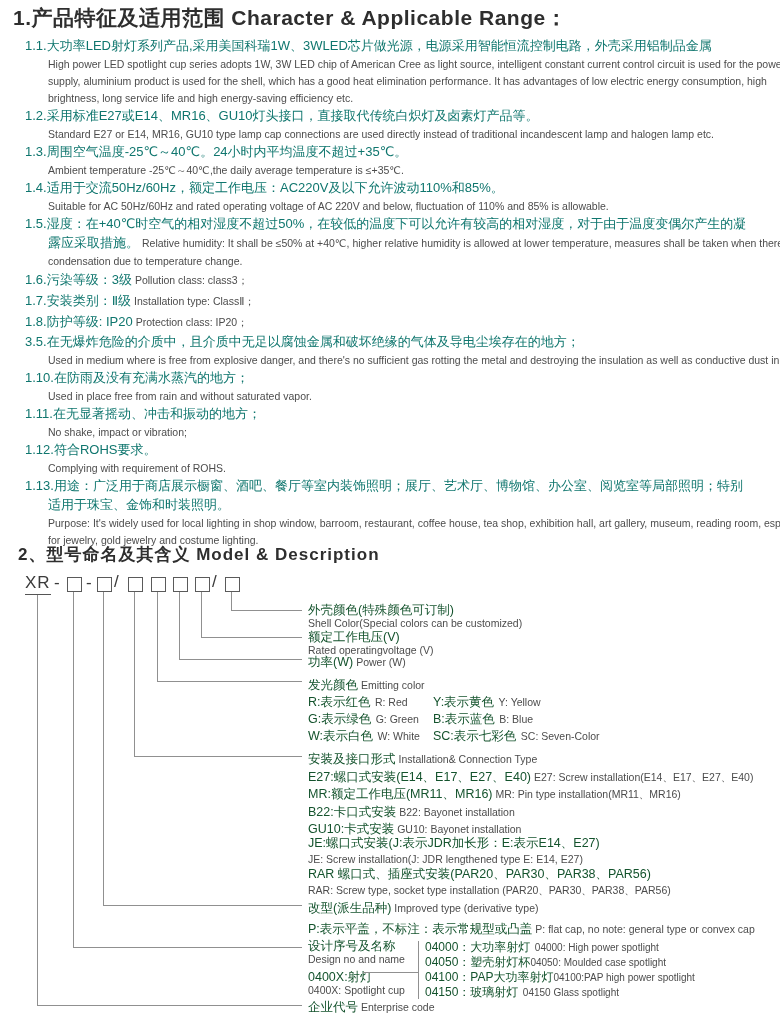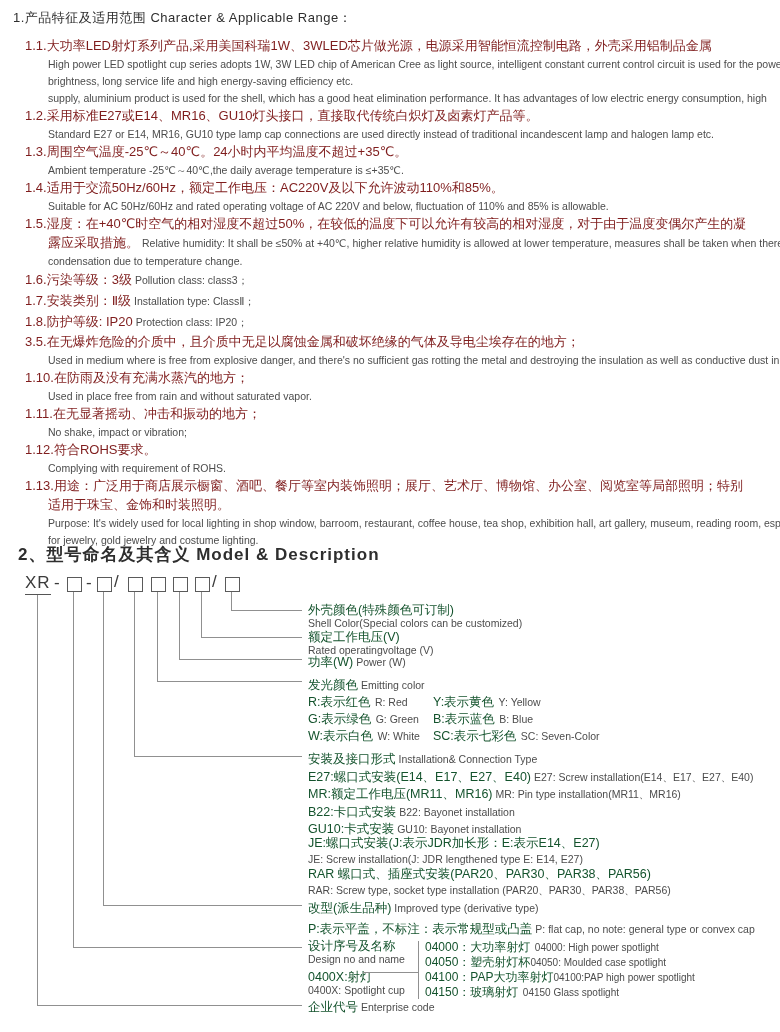--- a/index.html
+++ b/index.html
@@ -1,27 +1,27 @@
 <!DOCTYPE html>
 <html><head>
 <meta charset="utf-8">
 <style>
   html,body{margin:0;padding:0;background:#fff;}
   .page{position:relative;width:780px;height:1032px;background:#fff;overflow:hidden;
         font-family:"Liberation Sans","DejaVu Sans",sans-serif;}
   
   .sec1{position:absolute;top:6px;left:0;right:0;}
-  .sec1-title{font-size:13px;font-weight:normal;color:#2e2e2e;padding-left:13px;line-height:24px;margin-bottom:6px;letter-spacing:0.5px;}
+  .sec1-title{font-size:21px;font-weight:bold;color:#2e2e2e;padding-left:13px;line-height:24px;margin-bottom:6px;letter-spacing:0.5px;}
   .ln{white-space:nowrap;overflow:hidden;}
   .ln.z{line-height:18px;}
   .ln.e{line-height:15px;}
   .ln.m{line-height:20px;}
   .i0{padding-left:25px;}
   .i1{padding-left:48px;}
-  .zh{font-size:13px;color:#7f1d1d;}
+  .zh{font-size:13px;color:#0f766e;}
   .en{font-size:10.5px;color:#4c4c4c;}
   .ln .zh{margin-right:3px;}
   
   .sec2{position:absolute;top:535px;left:0;width:780px;height:497px;}
   .sec2-title{position:absolute;left:18px;top:8px;font-size:17px;font-weight:bold;color:#2e2e2e;letter-spacing:1px;}
   .tok{position:absolute;font-size:17px;color:#3a3a3a;}
   .code-xr{position:absolute;left:25px;top:38px;font-size:17px;color:#3a3a3a;letter-spacing:1px;border-bottom:1px solid #555;padding-bottom:1px;}
   .bx{position:absolute;top:42px;width:13px;height:13px;border:1px solid #5a5a5a;background:#fff;}
   .vl{position:absolute;width:1px;background:#909090;}
   .hl{position:absolute;height:1px;background:#909090;}
@@ -39,22 +39,22 @@
 </head>
 <body>
 
 <div class="page">
 
   <div class="sec1">
     <div class="sec1-title">1.产品特征及适用范围 Character &amp; Applicable Range：</div>
 
     <div class="ln z i0"><span class="zh">1.1.大功率LED射灯系列产品,采用美国科瑞1W、3WLED芯片做光源，电源采用智能恒流控制电路，外壳采用铝制品金属</span></div>
     <div class="ln e i1"><span class="en">High power LED spotlight cup series adopts 1W, 3W LED chip of American Cree as light source, intelligent constant current control circuit is used for the power</span></div>
+    <div class="ln e i1"><span class="en">supply, aluminium product is used for the shell, which has a good heat elimination performance. It has advantages of low electric energy consumption, high</span></div>
     <div class="ln e i1"><span class="en">brightness, long service life and high energy-saving efficiency etc.</span></div>
-    <div class="ln e i1"><span class="en">supply, aluminium product is used for the shell, which has a good heat elimination performance. It has advantages of low electric energy consumption, high</span></div>
     <div class="ln z i0"><span class="zh">1.2.采用标准E27或E14、MR16、GU10灯头接口，直接取代传统白炽灯及卤素灯产品等。</span></div>
     <div class="ln e i1"><span class="en">Standard E27 or E14, MR16, GU10 type lamp cap connections are used directly instead of traditional incandescent lamp and halogen lamp etc.</span></div>
     <div class="ln z i0"><span class="zh">1.3.周围空气温度-25℃～40℃。24小时内平均温度不超过+35℃。</span></div>
     <div class="ln e i1"><span class="en">Ambient temperature -25℃～40℃,the daily average temperature is ≤+35℃.</span></div>
     <div class="ln z i0"><span class="zh">1.4.适用于交流50Hz/60Hz，额定工作电压：AC220V及以下允许波动110%和85%。</span></div>
     <div class="ln e i1"><span class="en">Suitable for AC 50Hz/60Hz and rated operating voltage of AC 220V and below, fluctuation of 110% and 85% is allowable.</span></div>
     <div class="ln z i0"><span class="zh">1.5.湿度：在+40℃时空气的相对湿度不超过50%，在较低的温度下可以允许有较高的相对湿度，对于由于温度变偶尔产生的凝</span></div>
     <div class="ln z i1"><span class="zh">露应采取措施。</span><span class="en">Relative humidity: It shall be ≤50% at +40℃, higher relative humidity is allowed at lower temperature, measures shall be taken when there's</span></div>
     <div class="ln e i1"><span class="en">condensation due to temperature change.</span></div>
     <div class="ln m i0"><span class="zh">1.6.污染等级：3级</span><span class="en">Pollution class: class3；</span></div>

